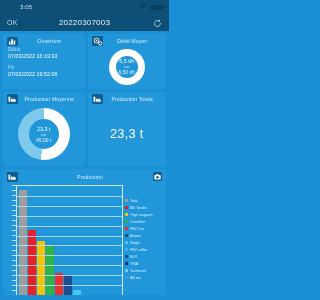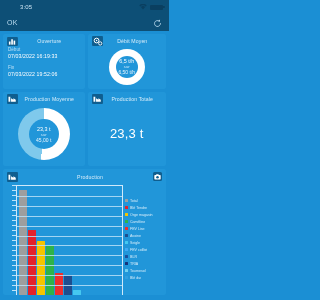--- a/index.html
+++ b/index.html
@@ -283,20 +283,21 @@
     <svg class="wifi-ico" width="8" height="6" viewBox="0 0 8 6">
       <path d="M0.3 1.4 A5 5 0 0 1 7.7 1.4 L6.7 2.4 A3.6 3.6 0 0 0 1.3 2.4 Z" fill="#0a3f60"></path>
       <path d="M4 5.6 L1.9 3.1 A3 3 0 0 1 6.1 3.1 Z" fill="#0a3f60"></path>
     </svg>
     <span class="batt"></span>
   </span>
 </div>
 
 <div class="navbar">
   <span class="nav-back">OK</span>
+  <span class="nav-title">20220307003</span>
   <span class="nav-refresh">
     <svg width="9" height="9" viewBox="0 0 12 12">
       <path d="M10 6 A4 4 0 1 1 8.4 2.8" fill="none" stroke="#bcdcef" stroke-width="1.1" stroke-linecap="round"></path>
       <path d="M9.4 0.6 L9.2 3.3 L6.6 2.9 Z" fill="#bcdcef"></path>
     </svg>
   </span>
 </div>
 
 <div class="board">
 

